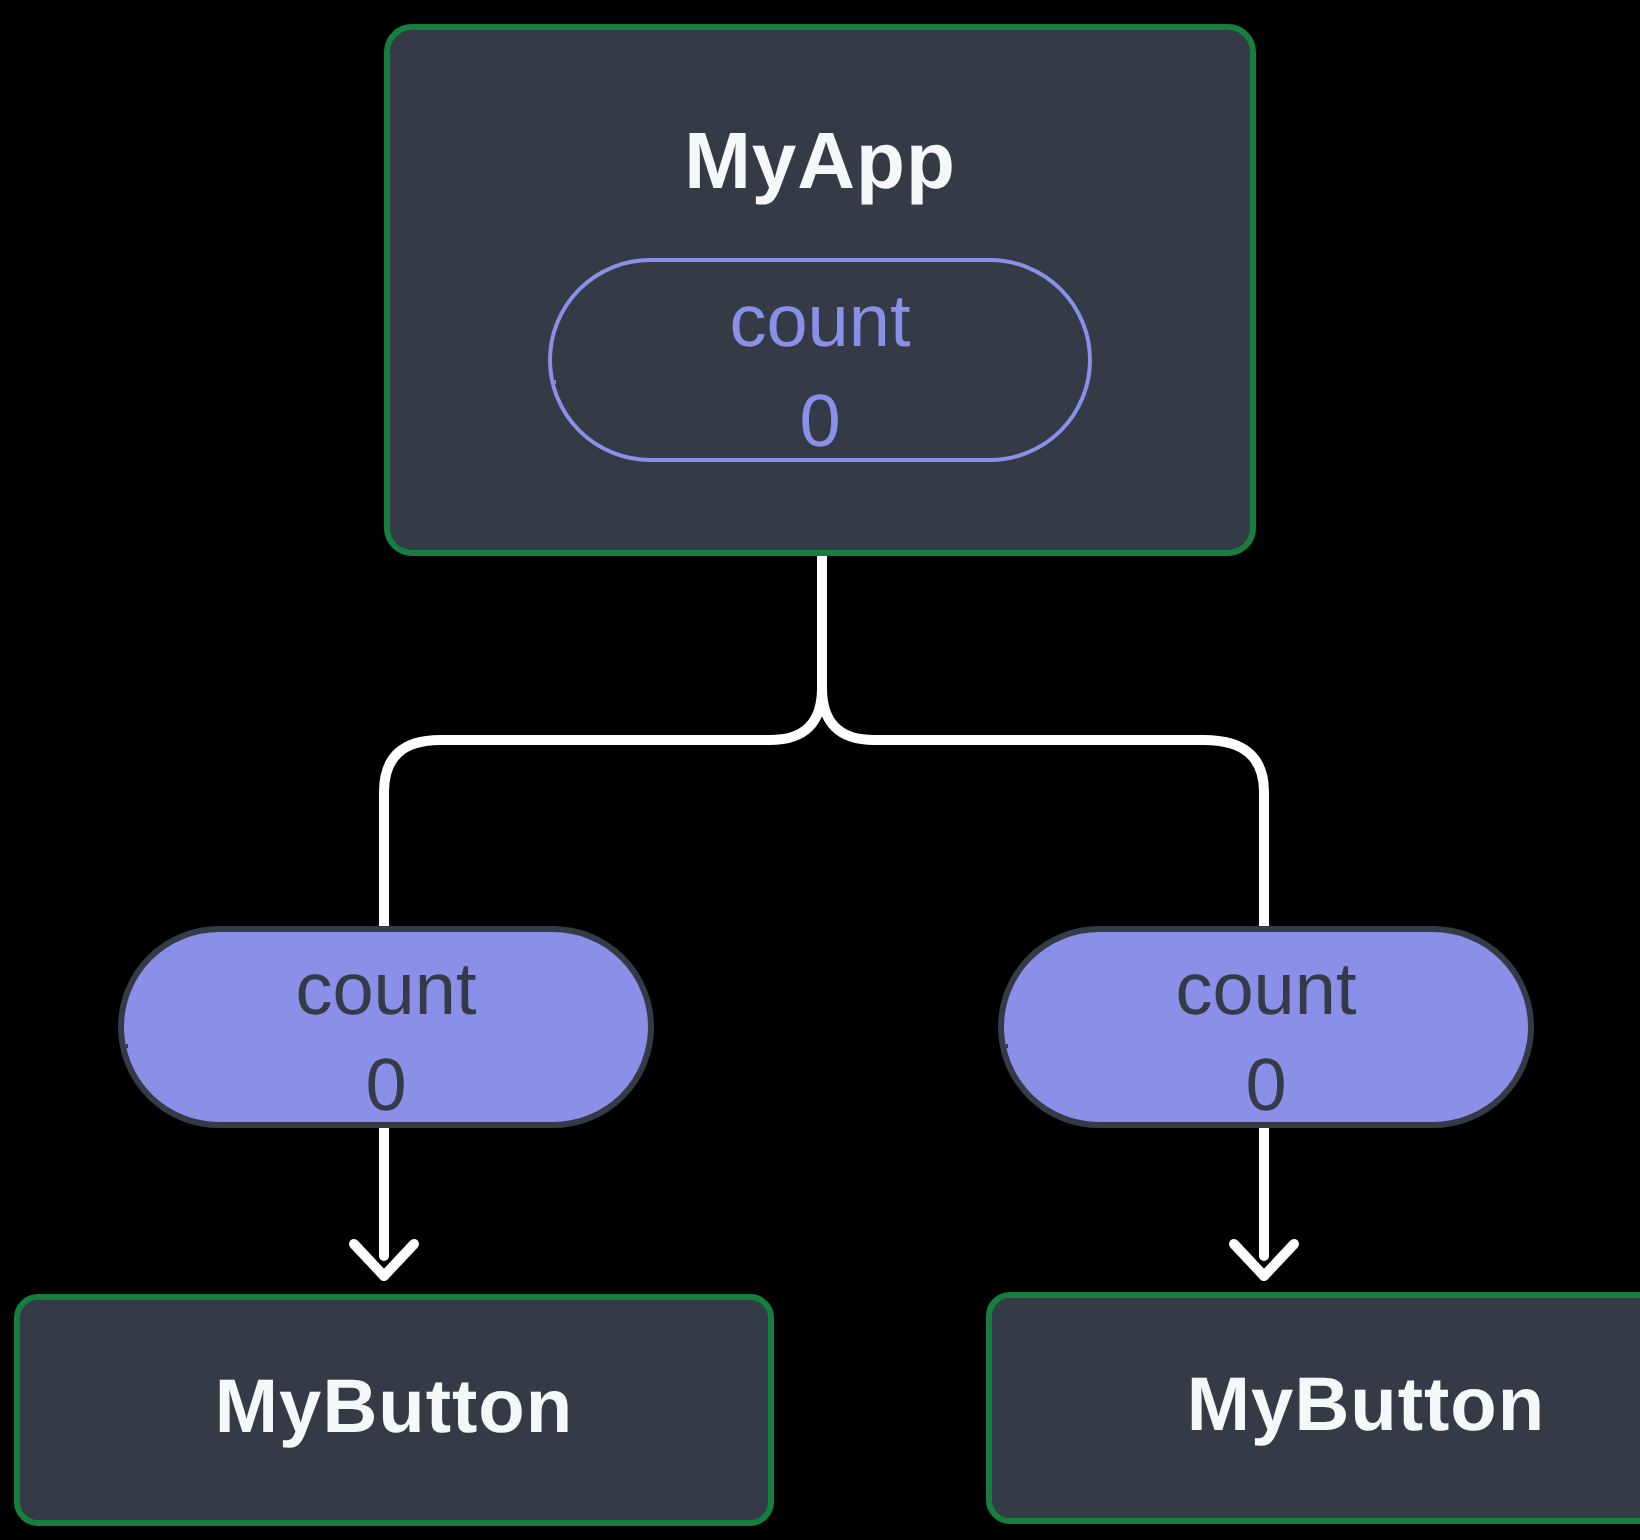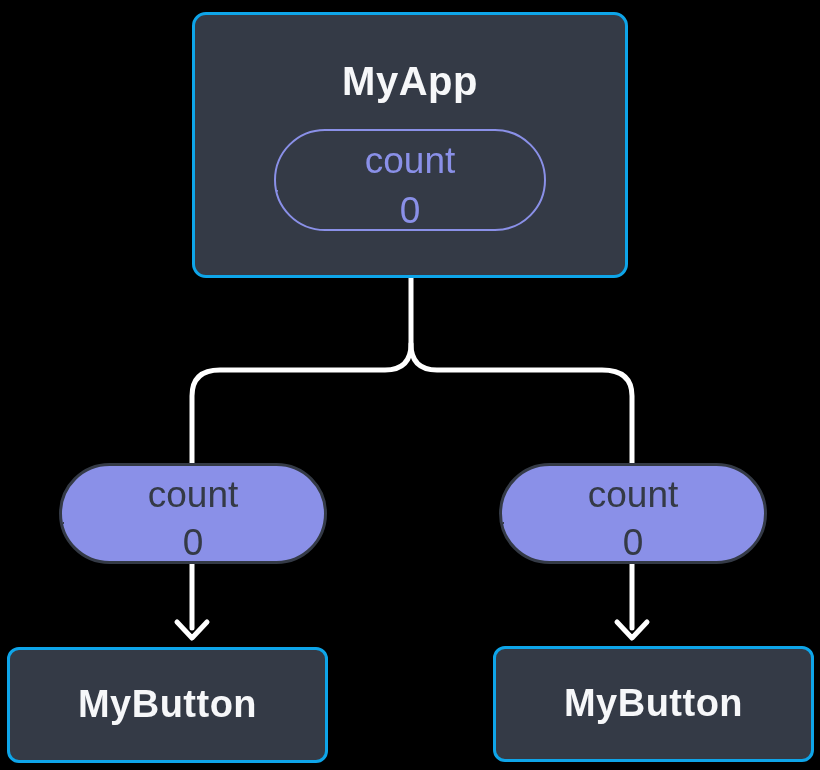--- a/index.html
+++ b/index.html
@@ -27,21 +27,21 @@
     fill: none;
     stroke: #ffffff;
     stroke-width: 5;
     stroke-linecap: round;
     stroke-linejoin: round;
   }
   .node {
     position: absolute;
     box-sizing: border-box;
     background: #343A46;
-    border: 3px solid #0ea5e9;
+    border: 3px solid #15803d;
     border-radius: 14px;
     display: flex;
     flex-direction: column;
     align-items: center;
     justify-content: center;
     z-index: 2;
   }
   .node-root {
     left: 192px;
     top: 12px;
@@ -93,21 +93,21 @@
     font-weight: 400;
     line-height: 1;
   }
   .pill-cell-name  { flex: 1.85; }
   .pill-cell-value { flex: 1; }
   .pill-divider {
     width: 2px;
     flex: 0 0 2px;
   }
   .node-leaf {
-    width: 321px;
+    width: 380px;
     height: 116px;
     border-radius: 12px;
   }
   .node-leaf-left  { left: 7px;   top: 647px; }
   .node-leaf-right { left: 493px; top: 646px; }
   .node-leaf .node-title { font-size: 38px; }
 </style>
 </head>
 <body>
 

